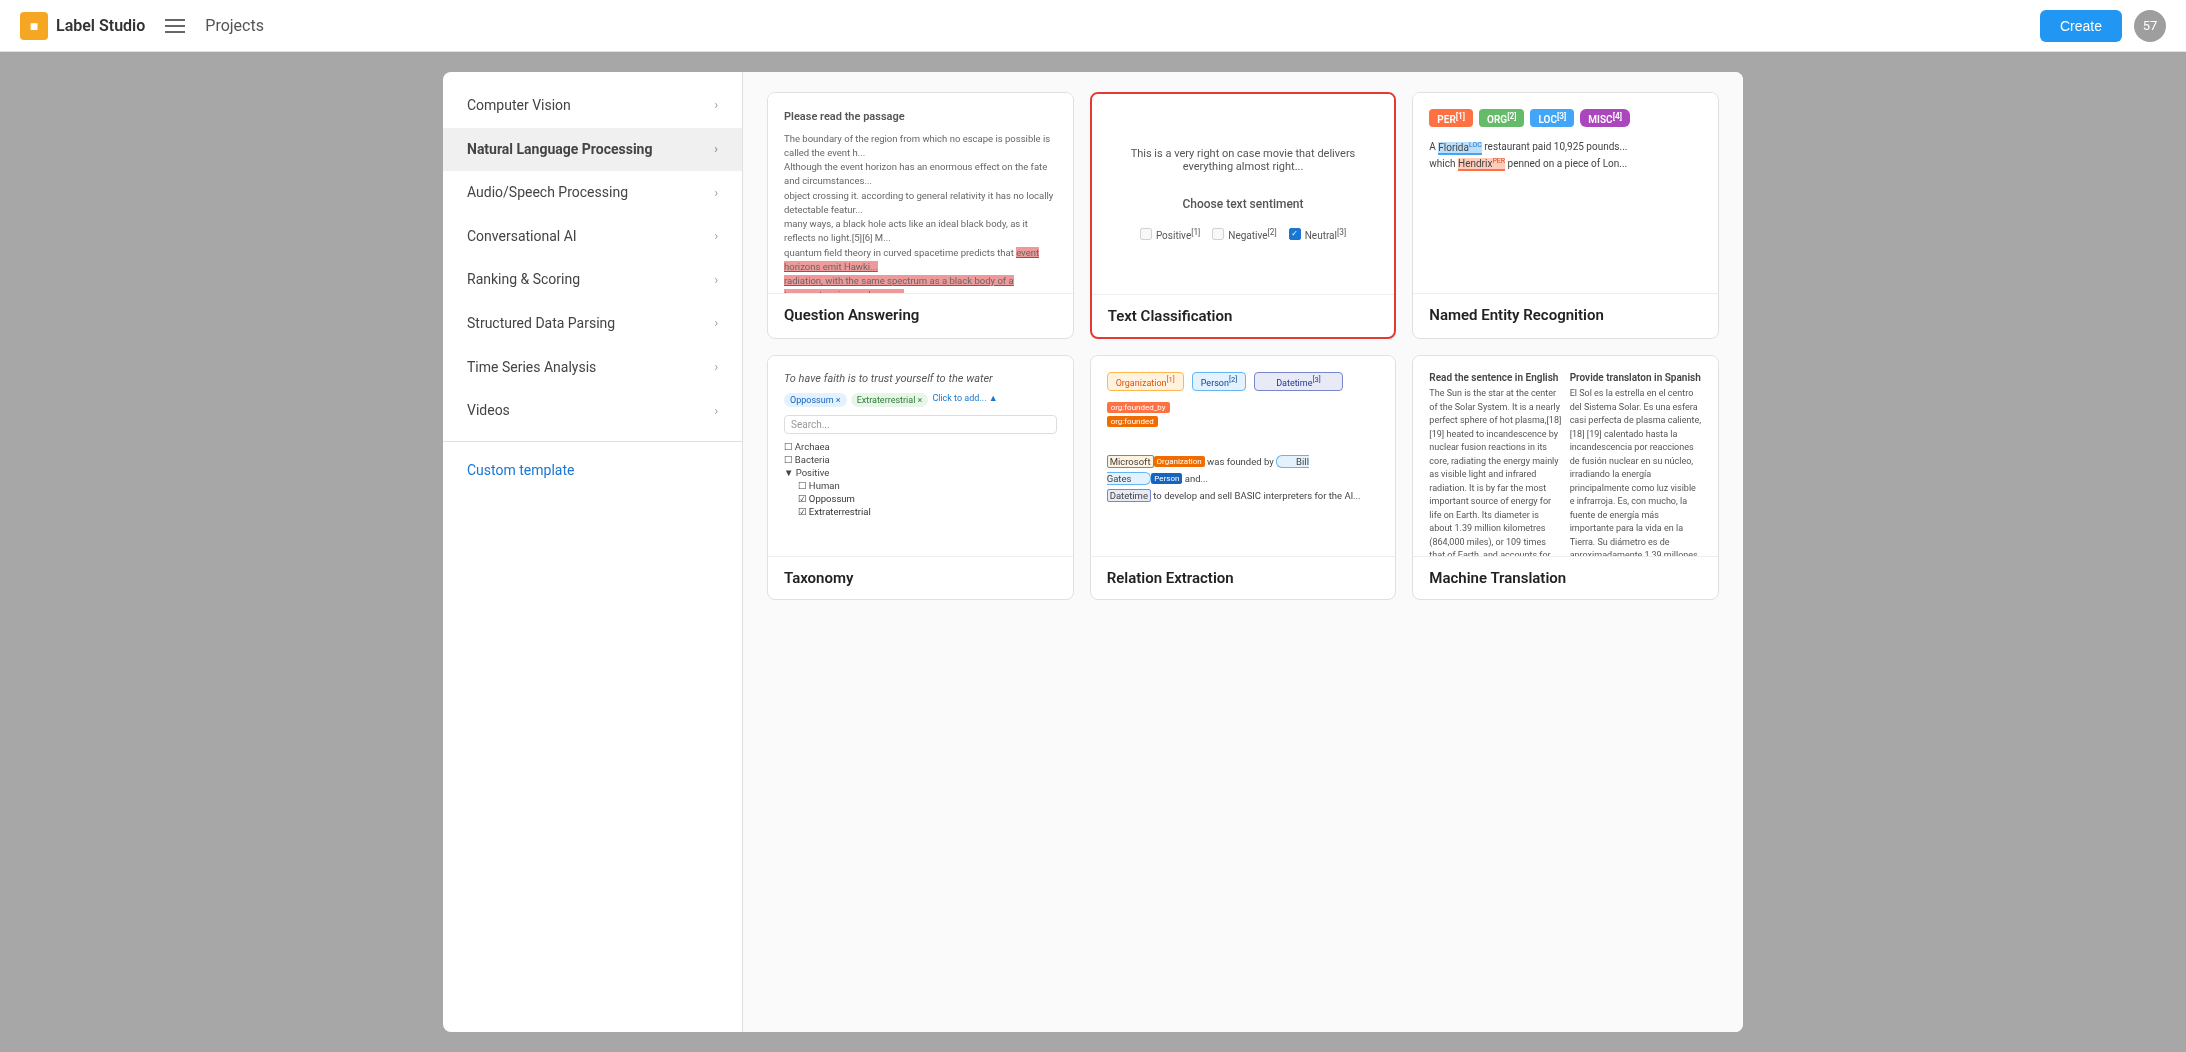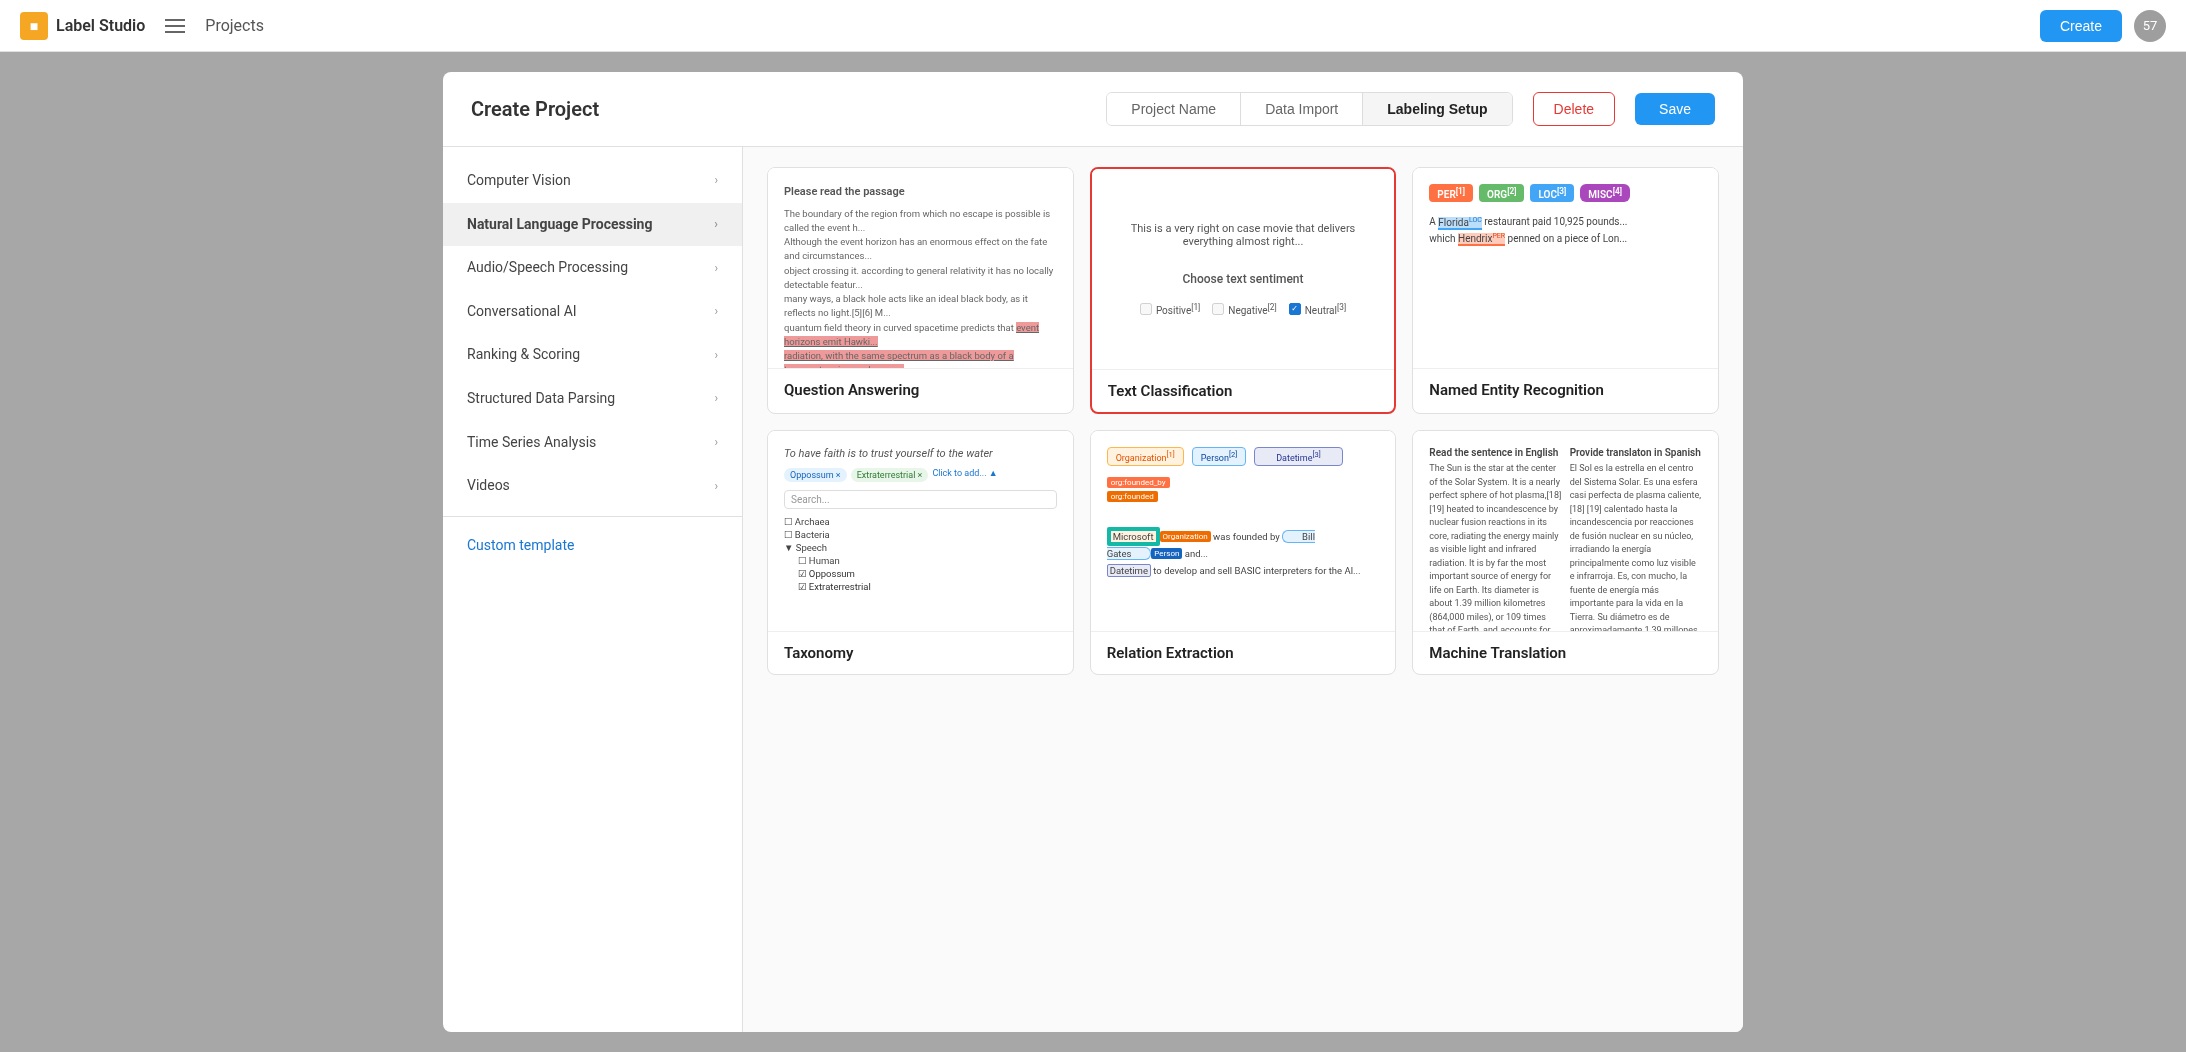--- a/index.html
+++ b/index.html
@@ -94,21 +94,21 @@
     .tax-tree-child { padding-left: 14px; }
     .sentence-label { font-size: 11px; margin-bottom: 8px; font-style: italic; color: #555; }
 
     
     .re-preview { font-size: 10px; }
     .re-header { display: flex; gap: 8px; margin-bottom: 10px; }
     .re-tag-org { background: #fff3e0; color: #e65100; padding: 2px 8px; border-radius: 4px; font-size: 9px; border: 1px solid #ffb74d; }
     .re-tag-per { background: #e3f2fd; color: #0d47a1; padding: 2px 8px; border-radius: 4px; font-size: 9px; border: 1px solid #64b5f6; }
     .re-tag-dt { background: #e8eaf6; color: #283593; padding: 2px 21px; border-radius: 4px; font-size: 9px; border: 1px solid #7986cb; }
     .re-text { font-size: 9.5px; color: #444; line-height: 1.8; margin-top: 20px; }
-    .re-hl-org { background: #fff3e0; border: 4px solid #14b8a6; padding: 0 2px; border-radius: 2px; }
+    .re-hl-org { background: #fff3e0; border: 1px solid #14b8a6; padding: 0 2px; border-radius: 2px; }
     .re-hl-per { background: #e3f2fd; border: 1px solid #64b5f6; padding: 0 19px; border-radius: 6px; }
     .re-hl-dt { background: #e8eaf6; border: 1px solid #7986cb; padding: 0 2px; border-radius: 2px; }
 
     
     .mt-preview { display: grid; grid-template-columns: 1fr 1fr; gap: 8px; font-size: 9.5px; }
     .mt-col-title { font-weight: 600; color: #444; margin-bottom: 4px; font-size: 10px; }
     .mt-col-text { color: #555; line-height: 1.5; font-size: 9px; }
   </style>
 </head>
 <body>
@@ -126,30 +126,20 @@
   <div class="topbar-title">Projects</div>
   <div class="topbar-right">
     <button class="btn-create">Create</button>
     <div class="avatar">57</div>
   </div>
 </div>
 
 <div class="modal-overlay">
   <div class="modal">
 
-    <div class="modal-header">
-      <div class="modal-title">Create Project</div>
-      <div class="step-tabs">
-        <button class="step-tab">Project Name</button>
-        <button class="step-tab">Data Import</button>
-        <button class="step-tab active">Labeling Setup</button>
-      </div>
-      <button class="btn-delete">Delete</button>
-      <button class="btn-save">Save</button>
-    </div>
 
     <div class="modal-body">
 
       <div class="sidebar">
         <div class="sidebar-item">
           <span>Computer Vision</span>
           <span class="chevron">›</span>
         </div>
         <div class="sidebar-item active">
           <span>Natural Language Processing</span>
@@ -255,21 +245,21 @@
                 <div class="sentence-label">To have faith is to trust yourself to the water</div>
                 <div class="tax-tags">
                   <span class="tax-tag">Oppossum ×</span>
                   <span class="tax-tag tax-tag2">Extraterrestrial ×</span>
                   <span style="font-size:9px;color:#1976D2;cursor:pointer;">Click to add... ▲</span>
                 </div>
                 <div class="tax-input">Search...</div>
                 <div class="tax-tree">
                   <div class="tax-tree-item">☐ Archaea</div>
                   <div class="tax-tree-item">☐ Bacteria</div>
-                  <div class="tax-tree-item">▼ Speech</div>
+                  <div class="tax-tree-item">▼ Positive</div>
                   <div class="tax-tree-child">
                     <div class="tax-tree-item">☐ Human</div>
                     <div class="tax-tree-item checked">☑ Oppossum</div>
                     <div class="tax-tree-item checked">☑ Extraterrestrial</div>
                   </div>
                 </div>
               </div>
             </div>
             <div class="card-label">Taxonomy</div>
           </div>

